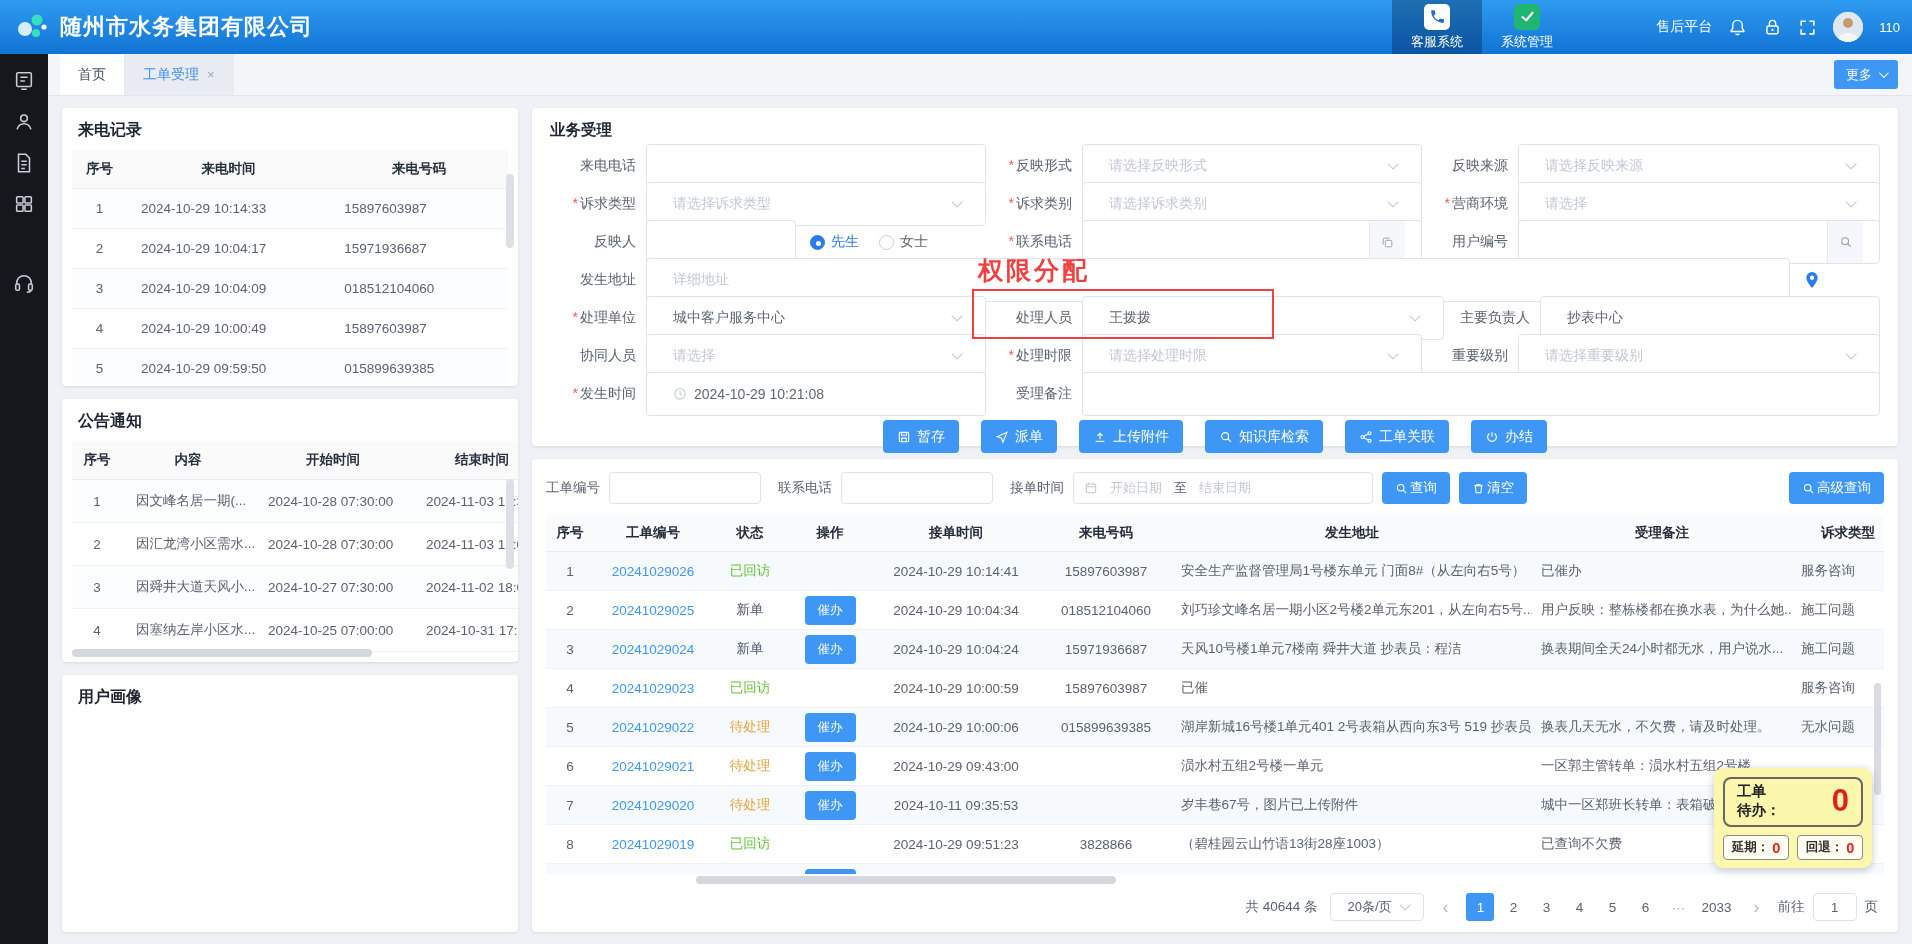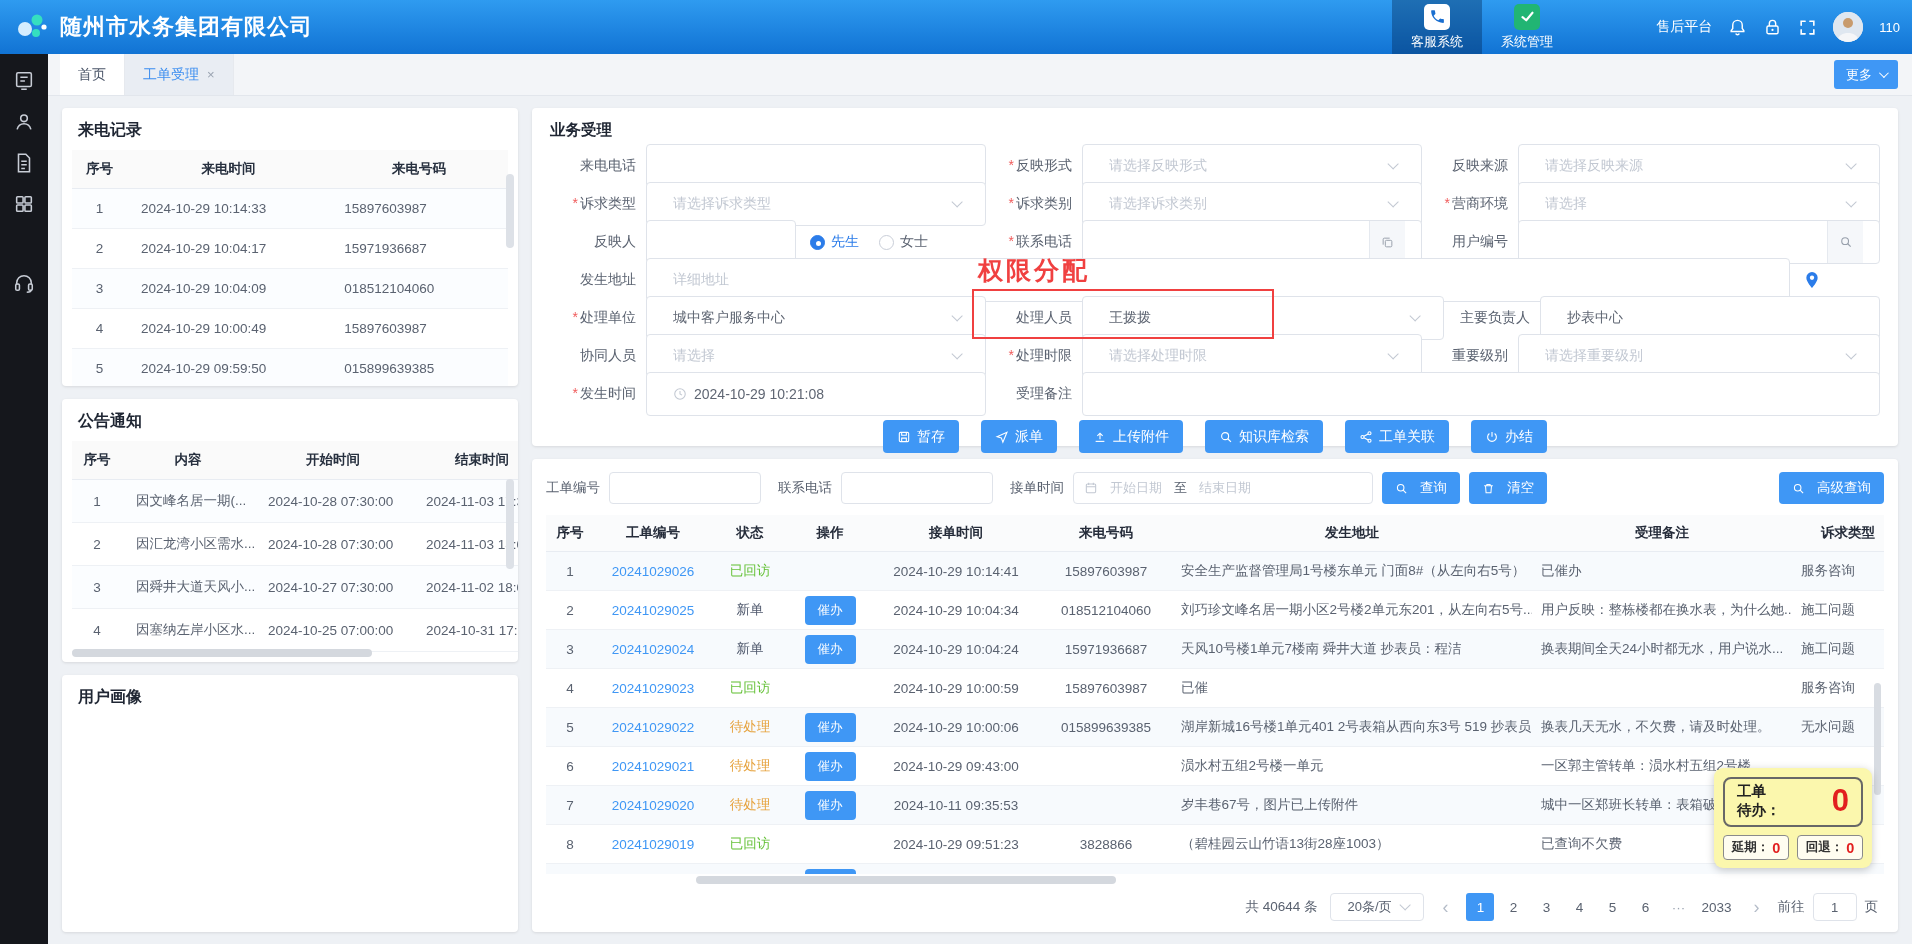--- a/index.html
+++ b/index.html
@@ -102,21 +102,21 @@
 .perm-text { position:absolute; left:-8px; top:-42px; color:#f04040; font-size:25px; font-weight:bold; letter-spacing:3px; z-index:4; pointer-events:none; white-space:nowrap; }
 
 
 .orders-card { flex:1; min-height:0; padding:10px 14px 4px; display:flex; flex-direction:column; }
 .filter-row { display:flex; align-items:center; gap:9px; font-size:13.5px; color:#5a6270; margin:3px 0 11px; flex:none; }
 .flt-label { white-space:nowrap; }
 .flt-input { width:152px; height:32px; border:1px solid #dfe3ea; border-radius:4px; padding:0 10px; font-size:13.5px; color:#5f6673; font-family:inherit; outline:none; }
 .date-range { width:300px; height:32px; border:1px solid #dfe3ea; border-radius:4px; display:flex; align-items:center; padding:0 10px; gap:12px; font-size:13px; }
 .date-range .sep { color:#5a6270; }
 .bbtn { height:32px; background:#3f97f5; color:#fff; border:none; border-radius:4px; padding:0 13px;
-  display:flex; align-items:center; gap:12px; font-size:13.5px; cursor:pointer; font-family:inherit; }
+  display:flex; align-items:center; gap:2px; font-size:13.5px; cursor:pointer; font-family:inherit; }
 .bbtn svg { width:13px; height:13px; }
 .adv { margin-left:auto; }
 .table-wrap { flex:1; min-height:0; overflow:hidden; position:relative; }
 .orders-table { width:1358px; border-collapse:collapse; table-layout:fixed; font-size:13.5px; color:#5a6270; }
 .orders-table th { background:#fafbfc; font-weight:bold; color:#252c3a; padding:9px 6px; border-bottom:1px solid #e8ecf2; text-align:center; white-space:nowrap; }
 .orders-table td { padding:0 9px; height:39px; border-bottom:1px solid #eef1f5; white-space:nowrap; overflow:hidden; }
 .orders-table tr:nth-child(odd) td { background:#f7fafd; }
 .c-center { text-align:center; }
 .c-left { text-align:left; }
 .order-link { color:#3f97f5; cursor:pointer; text-decoration:none; }

